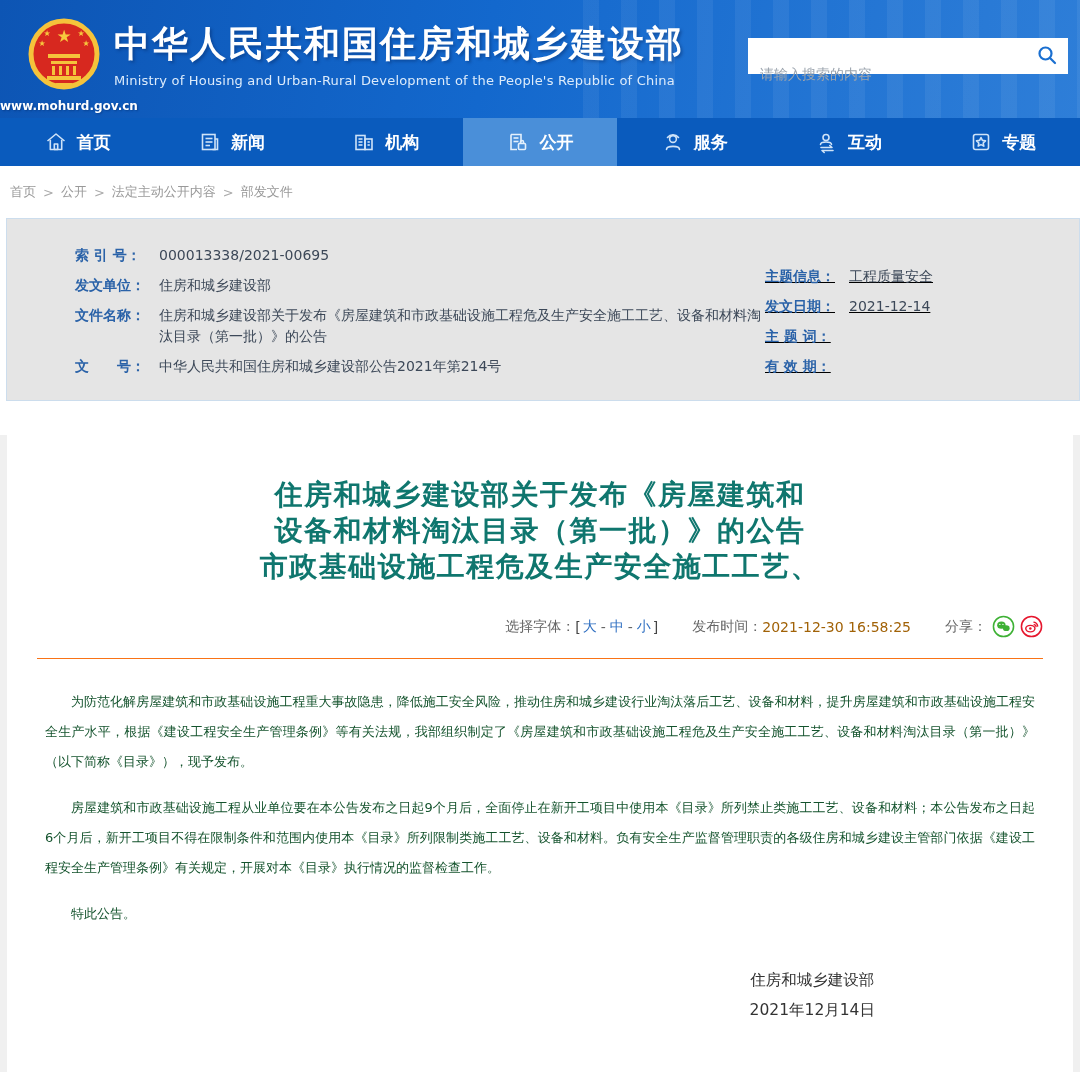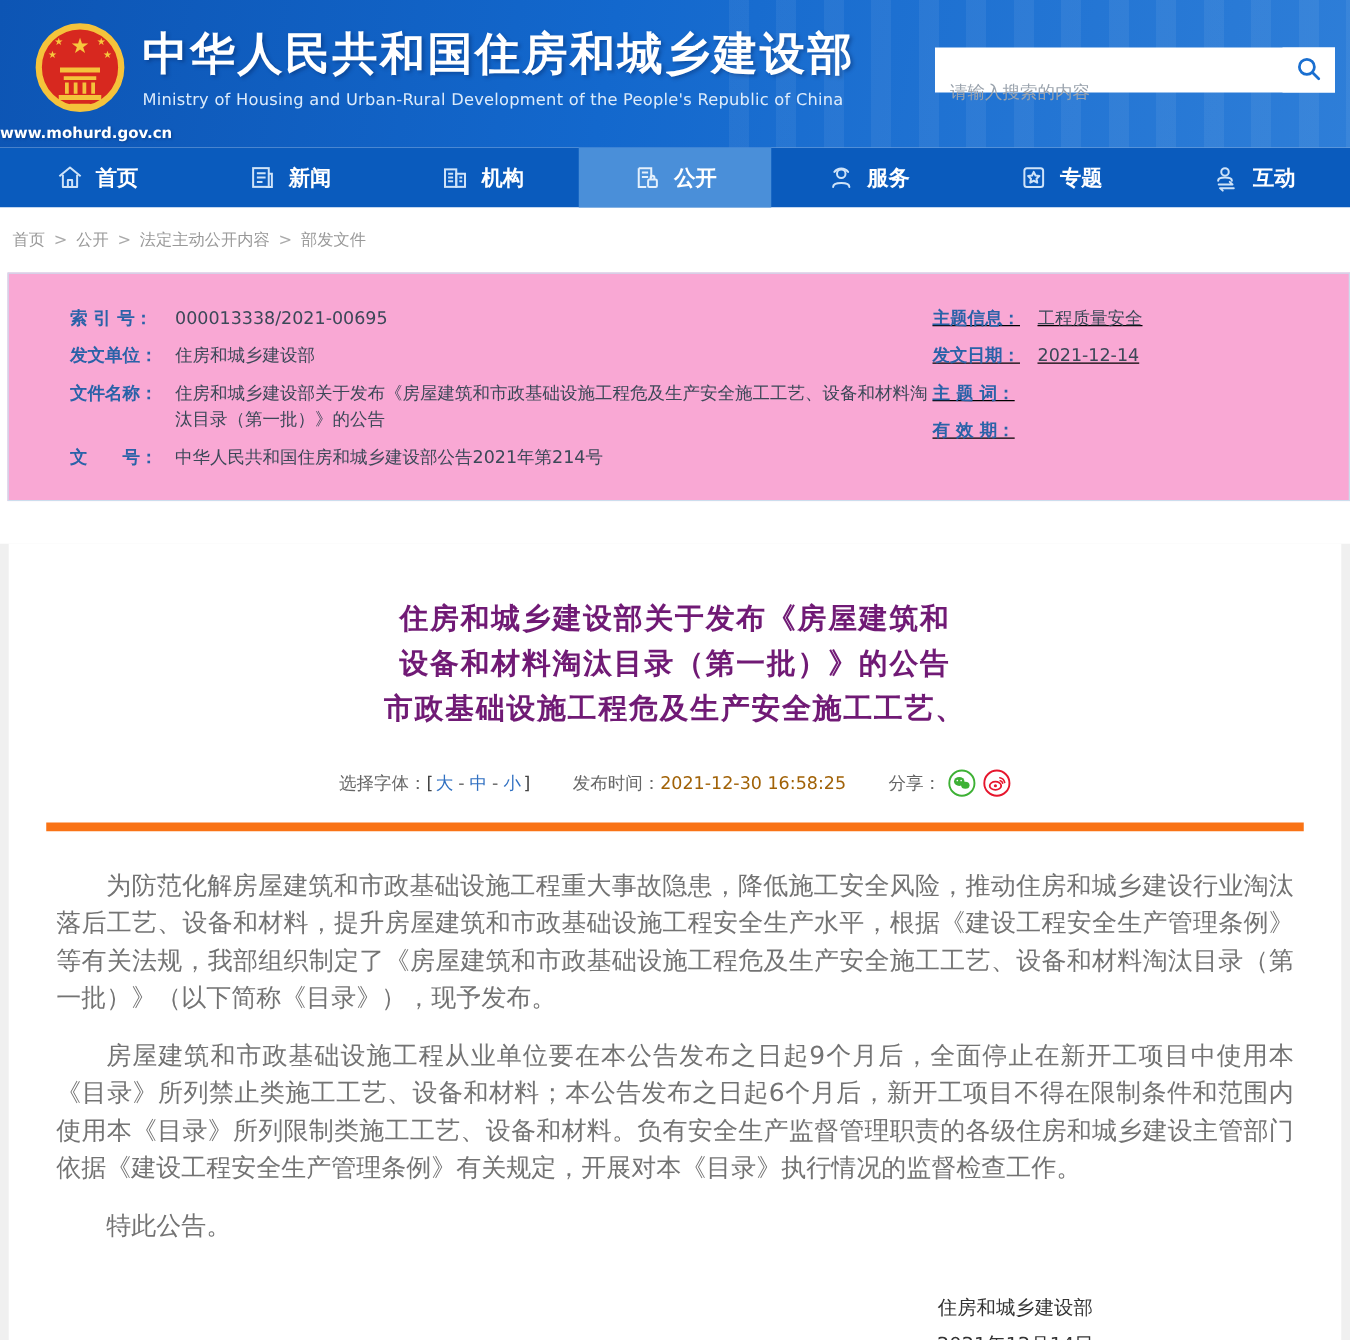--- a/index.html
+++ b/index.html
@@ -55,52 +55,52 @@
   
   .breadcrumb {
     height:52px; display:flex; align-items:center; gap:7px;
     padding-left:10px; font-size:13px; color:#999; background:#fff;
   }
   .crumb { color:#999; cursor:pointer; }
   .crumb-sep { color:#aaa; }
   
   .meta-card {
     margin-left:6px; min-height:180px; box-sizing:border-box;
-    background:#f9a8d4; border:1px solid #ccdded;
-    padding:26px 10px 14px 49px; display:flex;
+    background:#e5e5e5; border:1px solid #ccdded;
+    padding:26px 10px 14px 68px; display:flex;align-items:flex-end;
   }
   .meta-left { width:690px; flex-shrink:0; }
   .meta-right { flex:1;text-decoration:underline; }
   .meta-row { display:flex; margin-bottom:9px; font-size:14px; line-height:21px; }
   .meta-label { color:#2a62a8; font-weight:bold; white-space:pre; width:84px; flex-shrink:0; }
   .meta-value { color:#3c4858; flex:1; }
   .gap-strip { height:34px; background:#ffffff; }
   
   .page-lower { background:#f0f0f0; padding:0 7px 22px; }
   .article-card { background:#ffffff; min-height:596px; box-sizing:border-box; padding:42px 30px 60px; }
   .article-title {
-    text-align:center; font-size:23px; font-weight:bold; color:#701a75;
+    text-align:center; font-size:28px; font-weight:bold; color:#0f766e;
     line-height:36px; letter-spacing:1.5px;
   }
   .article-toolbar {
     margin-top:30px; text-align:center; font-size:14px; color:#666;
-    padding-bottom:20px; border-bottom:7px solid #f97316;
-    display:flex; align-items:center; justify-content:center; gap:4px;
+    padding-bottom:20px; border-bottom:1px solid #f97316;
+    display:flex; align-items:center; justify-content:flex-end; gap:4px;
   }
   .tb-label { color:#666; }
   .bracket { color:#444; }
   .fs-link { color:#2f6fc1; cursor:pointer; margin:0 2px; }
   .dash { color:#666; margin:0 2px; }
   .tb-group { display:flex; align-items:center; }
   .tb-space { width:26px; }
   .tb-value { color:#a16207; }
   .share-icon { display:flex; margin-left:5px; cursor:pointer; }
   .article-body { padding:28px 8px 0; }
   .article-body p {
-    font-size:20px; color:#737373; line-height:30px; text-indent:2em;
+    font-size:13px; color:#14532d; line-height:30px; text-indent:2em;
     text-align:justify; margin:0 0 16px;
   }
   .signature {
     margin:36px 160px 0 auto; width:fit-content; text-align:center;
     font-size:15.5px; color:#333; line-height:30px;
   }
 </style>
 </head>
 <body>
 
@@ -195,37 +195,37 @@
       <svg width="24" height="24" viewBox="0 0 24 24" fill="none" stroke="#cfe3f8" stroke-width="1.6" stroke-linecap="round">
         <circle cx="12" cy="9" r="3.4"></circle>
         <path d="M5.5 19.5 c0-4.2 13-4.2 13 0"></path>
         <path d="M6.5 7.5 a7 7 0 0 1 11 0"></path>
       </svg>
     </span>
     <span>服务</span>
   </div>
   <div class="nav-item">
     <span class="nav-icon">
-      <svg width="24" height="24" viewBox="0 0 24 24" fill="none" stroke="#cfe3f8" stroke-width="1.6" stroke-linejoin="round">
-        <rect x="4.5" y="4.5" width="15" height="15" rx="2"></rect>
-        <path d="M12 7.5 l1.4 2.9 3.1.4 -2.3 2.2 .6 3.1 -2.8 -1.5 -2.8 1.5 .6 -3.1 -2.3 -2.2 3.1 -.4 z"></path>
-      </svg>
-    </span>
-    <span>专题</span>
-  </div>
-  <div class="nav-item">
-    <span class="nav-icon">
       <svg width="24" height="24" viewBox="0 0 24 24" fill="none" stroke="#cfe3f8" stroke-width="1.6" stroke-linecap="round" stroke-linejoin="round">
         <circle cx="11" cy="7.5" r="3"></circle>
         <path d="M5.5 14.5 c0-3.4 11-3.4 11 0"></path>
         <path d="M6 17.5 h11 l-2.2 -2"></path>
         <path d="M18 20.5 h-11 l2.2 2"></path>
       </svg>
     </span>
     <span>互动</span>
+  </div>
+  <div class="nav-item">
+    <span class="nav-icon">
+      <svg width="24" height="24" viewBox="0 0 24 24" fill="none" stroke="#cfe3f8" stroke-width="1.6" stroke-linejoin="round">
+        <rect x="4.5" y="4.5" width="15" height="15" rx="2"></rect>
+        <path d="M12 7.5 l1.4 2.9 3.1.4 -2.3 2.2 .6 3.1 -2.8 -1.5 -2.8 1.5 .6 -3.1 -2.3 -2.2 3.1 -.4 z"></path>
+      </svg>
+    </span>
+    <span>专题</span>
   </div>
 </div>
 
 <div class="breadcrumb">
   <span class="crumb">首页</span>
   <span class="crumb-sep">&gt;</span>
   <span class="crumb">公开</span>
   <span class="crumb-sep">&gt;</span>
   <span class="crumb">法定主动公开内容</span>
   <span class="crumb-sep">&gt;</span>

